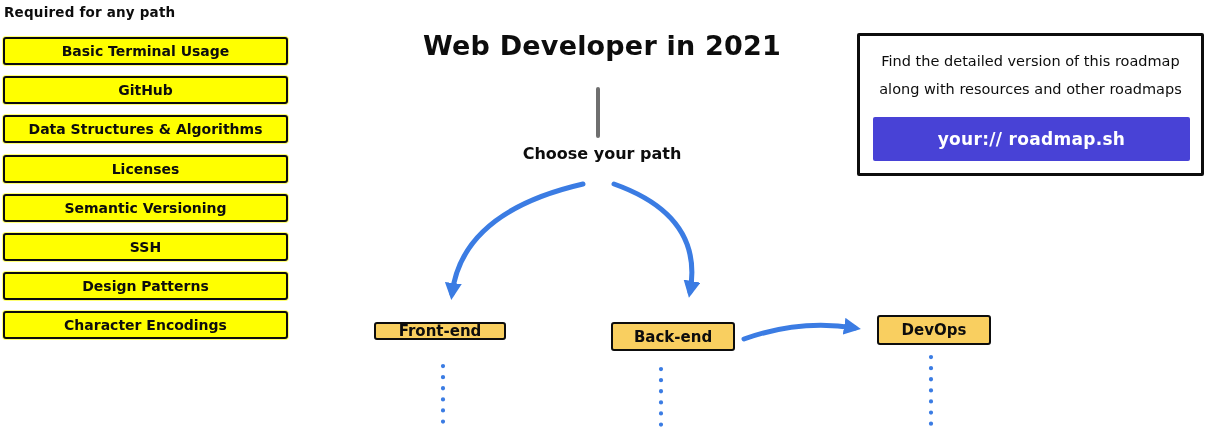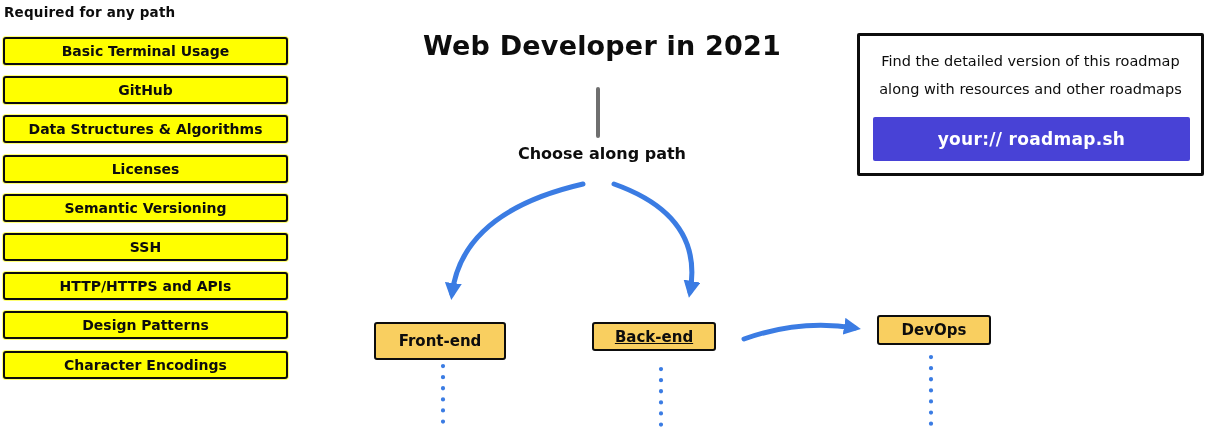--- a/index.html
+++ b/index.html
@@ -52,22 +52,22 @@
   .wires .arrow{fill:none;stroke:var(--blue);stroke-width:5;stroke-linecap:round;}
   .wires .dots{fill:none;stroke:var(--blue);stroke-width:4.2;stroke-linecap:round;stroke-dasharray:0.1 11;}
 
   
   .path-box{
     position:absolute;background:var(--amber);
     border:2.5px solid var(--ink);border-radius:3px;
     display:flex;align-items:center;justify-content:center;
     font-size:15px;font-weight:600;color:var(--ink);
   }
-  .path-frontend{left:374px;top:322px;width:132px;height:38px;}
-  .path-backend{left:592px;top:322px;width:124px;height:29px;text-decoration:underline;}
+  .path-frontend{left:374px;top:322px;width:132px;height:18px;}
+  .path-backend{left:611px;top:322px;width:124px;height:29px;}
   .path-devops{left:877px;top:315px;width:114px;height:30px;}
 
   
   .info-box{
     position:absolute;left:857px;top:33px;width:347px;height:143px;
     background:#fff;border:3px solid var(--ink);border-radius:2px;
   }
   .info-text{
     position:absolute;left:0;right:0;top:12px;
     text-align:center;font-size:14.5px;font-weight:500;color:var(--ink);
@@ -88,28 +88,27 @@
 <div class="canvas">
 
   <div class="sidebar-heading">Required for any path</div>
   <div class="sidebar-list">
     <div class="topic-box">Basic Terminal Usage</div>
     <div class="topic-box">GitHub</div>
     <div class="topic-box">Data Structures &amp; Algorithms</div>
     <div class="topic-box">Licenses</div>
     <div class="topic-box">Semantic Versioning</div>
     <div class="topic-box">SSH</div>
-    <div class="topic-box">HTTP/HTTPS and APIs</div>
     <div class="topic-box">Design Patterns</div>
     <div class="topic-box">Character Encodings</div>
   </div>
 
   <div class="page-title">Web Developer in 2021</div>
   <div class="stem-line"></div>
-  <div class="choose-path">Choose along path</div>
+  <div class="choose-path">Choose your path</div>
 
   <svg class="wires" width="1207" height="436" viewBox="0 0 1207 436">
     <defs>
       <marker id="ah" viewBox="0 0 10 10" refX="6.5" refY="5" markerWidth="3.4" markerHeight="3.4" orient="auto-start-reverse">
         <path d="M0,0 L10,5 L0,10 z" fill="#3B7CE3"></path>
       </marker>
     </defs>
     <path class="arrow" d="M583,184 Q462,212 452,294" marker-end="url(#ah)"></path>
     <path class="arrow" d="M614,184 Q704,216 690,292" marker-end="url(#ah)"></path>
     <path class="arrow" d="M744,339 Q800,319 855,328" marker-end="url(#ah)"></path>

